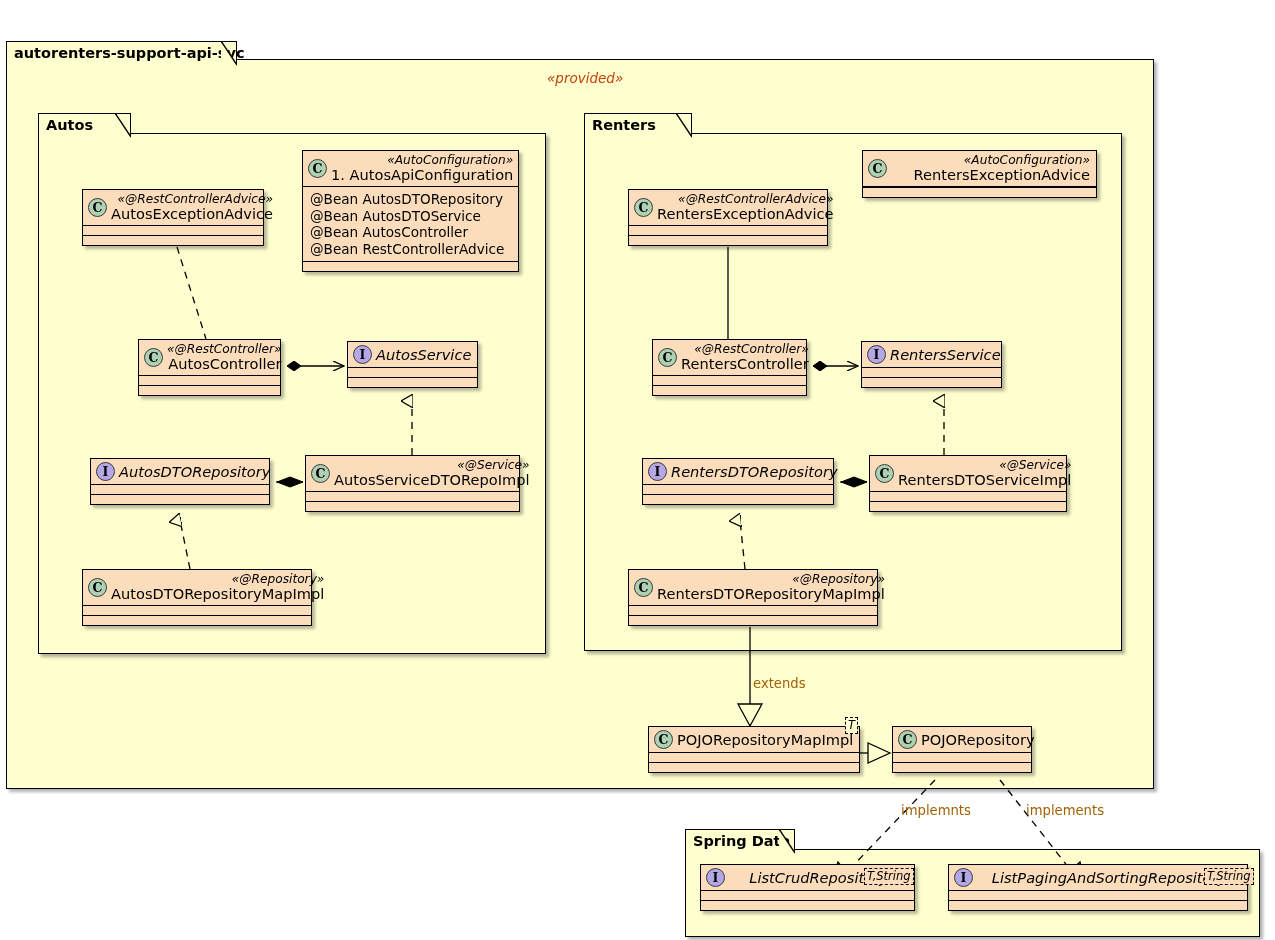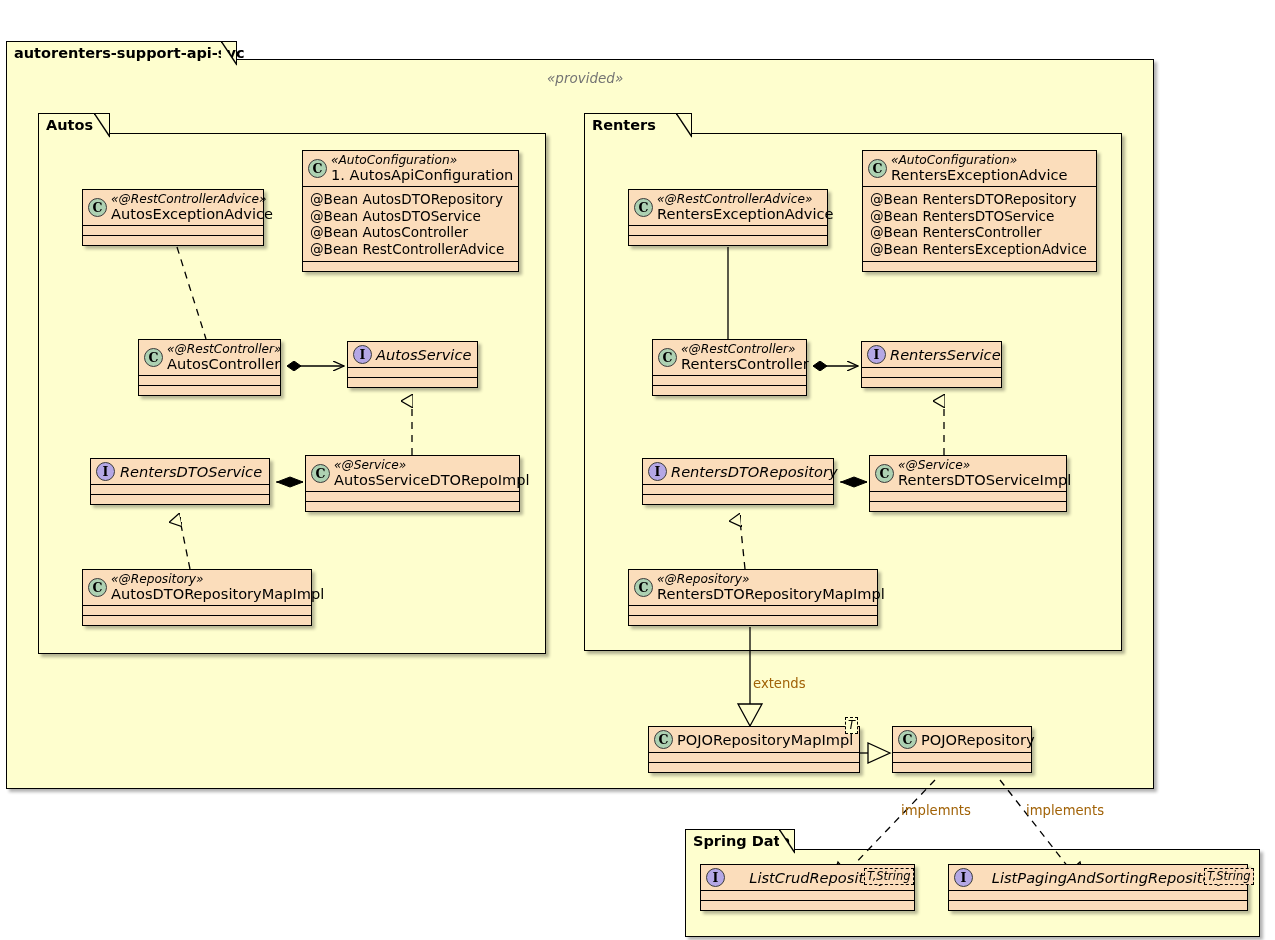--- a/index.html
+++ b/index.html
@@ -67,21 +67,21 @@
     width: 16px;
     height: 26px;
     overflow: hidden;
   }
   .pkg-tab .tab-slant svg { display:block; }
 
   .provided-label {
     position: absolute;
     font-style: italic;
     font-size: 13.5px;
-    color: #737373;
+    color: #c2410c;
     z-index: 3;
     white-space: nowrap;
   }
 
   
   .cls {
     position: absolute;
     box-sizing: border-box;
     background: #FBDDBB;
     border: 1.1px solid #A80036;
@@ -109,21 +109,21 @@
     font-family: "DejaVu Serif", serif;
     color: #000000;
     border: 1px solid #3B3B3B;
     box-sizing: border-box;
   }
   .badge.c { background: #ADD1B2; }
   .badge.i { background: #B4A7E5; }
   .titles {
     display: flex;
     flex-direction: column;
-    align-items: flex-start;
+    align-items: flex-end;
     justify-content: center;
     line-height: 1.08;
     flex: 1 1 auto;
   }
   .titles.left { align-items: center; }
   .stereo {
     font-style: italic;
     font-size: 12.2px;
     color: #000000;
     white-space: nowrap;
@@ -186,21 +186,21 @@
     <span class="tab-slant">
       <svg width="16" height="26" viewBox="0 0 16 26">
         <path d="M0,0 L16,24 L16,26 L0,26 Z" fill="#FEFECE" stroke="none"></path>
         <path d="M0,0 L16,24" stroke="#000000" stroke-width="1.4" fill="none"></path>
       </svg>
     </span>
   </div>
   <div class="provided-label" style="left:547px; top:70px;">«provided»</div>
 
   <div class="pkg pkg-shadow" style="left:38px; top:133px; width:508px; height:521px;"></div>
-  <div class="pkg-tab" style="left:38px; top:113px; width:72px;">
+  <div class="pkg-tab" style="left:38px; top:113px; width:93px;">
     <span class="tab-label">Autos</span>
     <span class="tab-slant">
       <svg width="16" height="26" viewBox="0 0 16 26">
         <path d="M0,0 L16,24 L16,26 L0,26 Z" fill="#FEFECE" stroke="none"></path>
         <path d="M0,0 L16,24" stroke="#000000" stroke-width="1.4" fill="none"></path>
       </svg>
     </span>
   </div>
 
   <div class="cls" style="left:82px; top:189px; width:182px;">
@@ -260,21 +260,21 @@
     <div class="sep"></div>
     <div class="compart"></div>
     <div class="sep"></div>
     <div class="compart"></div>
   </div>
 
   <div class="cls" style="left:90px; top:458px; width:180px;">
     <div class="cls-head">
       <span class="badge i">I</span>
       <span class="titles left">
-        <span class="cname ital">RentersDTOService</span>
+        <span class="cname ital">AutosDTORepository</span>
       </span>
     </div>
     <div class="sep"></div>
     <div class="compart"></div>
     <div class="sep"></div>
     <div class="compart"></div>
   </div>
 
   <div class="cls" style="left:305px; top:455px; width:215px;">
     <div class="cls-head">
@@ -331,26 +331,20 @@
 
   <div class="cls" style="left:862px; top:150px; width:235px;">
     <div class="cls-head">
       <span class="badge c">C</span>
       <span class="titles">
         <span class="stereo">«AutoConfiguration»</span>
         <span class="cname">RentersExceptionAdvice</span>
       </span>
     </div>
     <div class="sep"></div>
-    <div class="members">
-      <div>@Bean RentersDTORepository</div>
-      <div>@Bean RentersDTOService</div>
-      <div>@Bean RentersController</div>
-      <div>@Bean RentersExceptionAdvice</div>
-    </div>
     <div class="sep"></div>
     <div class="compart"></div>
   </div>
 
   <div class="cls" style="left:652px; top:339px; width:155px;">
     <div class="cls-head">
       <span class="badge c">C</span>
       <span class="titles">
         <span class="stereo">«@RestController»</span>
         <span class="cname">RentersController</span>

